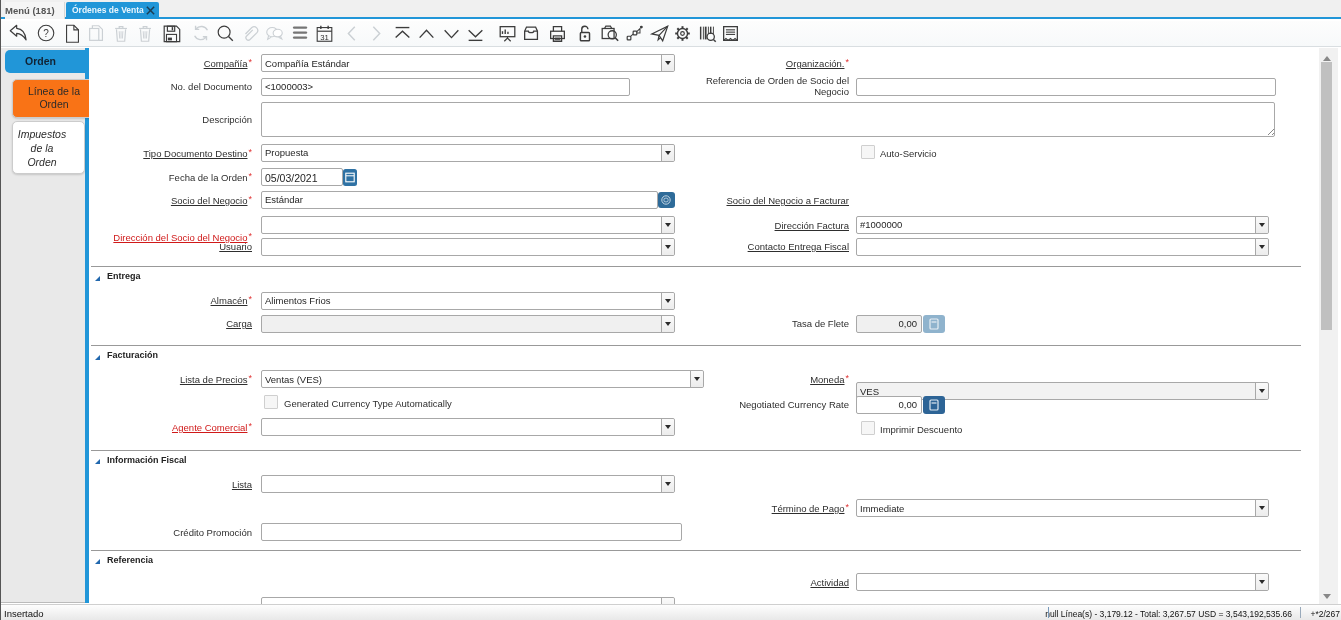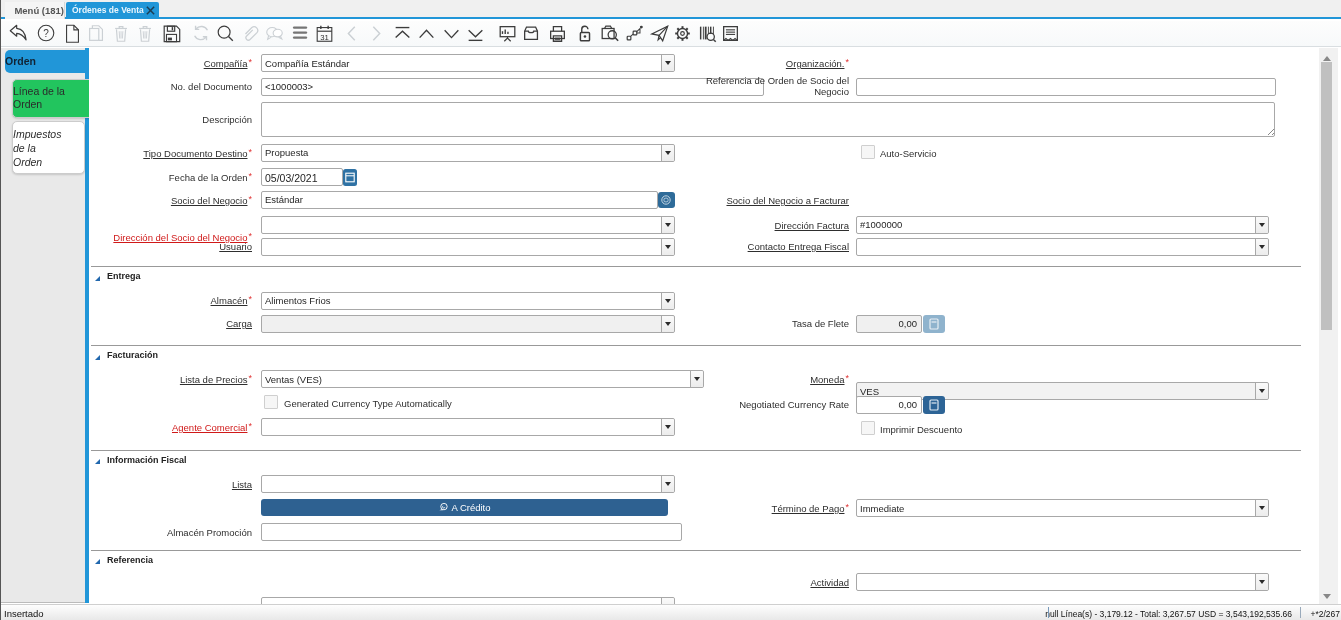--- a/index.html
+++ b/index.html
@@ -1,30 +1,30 @@
 <!DOCTYPE html>
 <html><head><meta charset="utf-8"><style>
 *{margin:0;padding:0;box-sizing:border-box}
 html,body{width:1341px;height:620px;overflow:hidden;font-family:"Liberation Sans",sans-serif;background:#fff}
 #page{position:absolute;left:0;top:0;width:1341px;height:620px;border-left:1px solid #555}
 
 #tabbar{position:absolute;left:0;top:0;width:1341px;height:19px;background:#f0f0f0;border-bottom:2px solid #2196d8}
 .tab{position:absolute;top:2px;height:17px;font-size:9.5px;font-weight:bold;line-height:17px}
-#tab1{left:4px;width:60px;background:#f5f5f5;color:#555;text-align:right;border-right:1px solid #d8d8d8}
+#tab1{left:4px;width:60px;background:#f5f5f5;color:#555;text-align:left;border-right:1px solid #d8d8d8}
 #tab2{left:65px;width:93px;background:#2196d8;color:#eaf6fd;text-align:left;padding-left:6px;font-size:8.5px;border-radius:2px 2px 0 0}
 #tab2 .x{position:absolute;right:3px;top:3px;width:11px;height:11px}
 
 #toolbar{position:absolute;left:0;top:21px;width:1341px;height:26px;background:linear-gradient(#fdfdfd,#f7f9fa);border-bottom:1px solid #d9dee1}
 .ti{position:absolute;top:2px;width:21px;height:21px}
 
 #side{position:absolute;left:0;top:48px;width:84px;height:555px;background:#e9e9e9;border-bottom:1px solid #bbb}
 #bluestrip{position:absolute;left:84px;top:48px;width:4px;height:555px;background:#2196d8}
-.stab{position:absolute;border-radius:5px;font-size:10.5px;text-align:left;color:#2b2b2b}
+.stab{position:absolute;border-radius:5px;font-size:10.5px;text-align:center;color:#2b2b2b}
 #st1{left:4px;top:50px;width:84px;height:23px;background:#2196d8;color:#123;font-weight:bold;line-height:23px;padding-right:13px;border-radius:5px 0 0 5px}
-#st2{left:11px;top:79px;width:86px;height:39px;background:#22c55e;border:1px solid #ccc;box-shadow:0 1px 2px rgba(0,0,0,.15);padding:5px 2px 0 0;line-height:13px}
+#st2{left:11px;top:79px;width:86px;height:39px;background:#f97316;border:1px solid #ccc;box-shadow:0 1px 2px rgba(0,0,0,.15);padding:5px 2px 0 0;line-height:13px}
 #st3{left:11px;top:121px;width:73px;height:53px;background:#fff;border:1px solid #ccc;box-shadow:0 1px 2px rgba(0,0,0,.15);padding:5px 13px 0 0;line-height:14px;font-style:italic}
 
 #main{position:absolute;left:88px;top:48px;width:1230px;height:555px;background:#fff}
 .lb{position:absolute;font-size:9.5px;color:#2e2e2e;text-align:right;line-height:11px}
 .lbL{left:7px;width:156px}
 .lbR{left:600px;width:160px}
 .u{text-decoration:underline}
 .red{color:#d01919}
 .ast{color:#e03030;font-size:9px;position:relative;top:-2px;text-decoration:none;display:inline-block;margin-left:1px}
 .fld{position:absolute;height:18px;border:1px solid #a8a8a8;border-radius:2px;background:#fff;font-size:9.5px;color:#1f1f1f}
@@ -226,21 +226,21 @@
 <div class="stab" id="st2">Línea de la<br>Orden</div>
 <div class="stab" id="st3">Impuestos<br>de la<br>Orden</div>
 <div id="main">
 <div class="lb lbL u" style="top:10px">Compañía<span class="ast">*</span></div>
 <div class="fld" style="left:172px;top:6px;width:414px">
         <span class="v">Compañía Estándar</span>
         <span class="arr"></span>
       </div>
 <div class="lb lbR u" style="top:10px">Organización.<span class="ast">*</span></div>
 <div class="lb lbL" style="top:33px">No. del Documento</div>
-<div class="fld" style="left:172px;top:29.5px;width:503px">
+<div class="fld" style="left:172px;top:29.5px;width:369px">
         <span class="v">&lt;1000003&gt;</span>
       </div>
 <div class="lb lbR" style="top:27px">Referencia de Orden de Socio del<br>Negocio</div>
 <div class="fld" style="left:767px;top:29.5px;width:420px"></div>
 <div class="lb lbL" style="top:66px">Descripción</div>
 <div class="fld" style="left:172px;top:54px;width:1014px;height:35px"></div>
 <svg style="position:absolute;left:1178px;top:80px" width="8" height="8">
         <path d="M7 1 L1 7 M7 5 L5 7" stroke="#888" stroke-width="1"></path>
       </svg>
 <div class="lb lbL u" style="top:99.5px">Tipo Documento Destino<span class="ast">*</span></div>
@@ -333,31 +333,26 @@
       </div>
 <div class="cb" style="left:772px;top:373px"></div>
 <div class="cblb" style="left:791px;top:376px">Imprimir Descuento</div>
 <div class="sep" style="top:401.5px"></div>
 <div class="gtri" style="top:411px"></div>
 <div class="ghdr" style="top:407px">Información Fiscal</div>
 <div class="lb lbL u" style="top:431px">Lista</div>
 <div class="fld" style="left:172px;top:427px;width:414px">
         <span class="arr"></span>
       </div>
-<div class="btnblue" style="left:172px;top:451px;width:407px;height:17px;background:#2e6191;border-radius:3px;color:#fff;font-size:9.5px;text-align:center;line-height:17px"><svg width="11" height="11" viewBox="0 0 12 12" style="vertical-align:-2px;margin-right:2px">
-          <circle cx="6.5" cy="5" r="3.5" fill="none" stroke="#fff" stroke-width="1"></circle>
-          <path d="M5.5 4.2 a1.3 1.3 0 1 0 2 1.2" fill="none" stroke="#fff" stroke-width="1"></path>
-          <path d="M1.5 9 l3 -1.5 1 1.5 z" fill="#fff"></path>
-        </svg>A Crédito</div>
 <div class="lb lbR u" style="top:455px">Término de Pago<span class="ast">*</span></div>
 <div class="fld" style="left:767px;top:451px;width:413px">
         <span class="v">Immediate</span>
         <span class="arr"></span>
       </div>
-<div class="lb lbL" style="top:479px">Almacén Promoción</div>
+<div class="lb lbL" style="top:479px">Crédito Promoción</div>
 <div class="fld" style="left:172px;top:474.5px;width:421px"></div>
 <div class="sep" style="top:501.5px"></div>
 <div class="gtri" style="top:511px"></div>
 <div class="ghdr" style="top:507px">Referencia</div>
 <div class="lb lbR u" style="top:529px">Actividad</div>
 <div class="fld" style="left:767px;top:525px;width:413px">
         <span class="arr"></span>
       </div>
 <div class="fld" style="left:172px;top:549px;width:414px">
         <span class="arr"></span>

